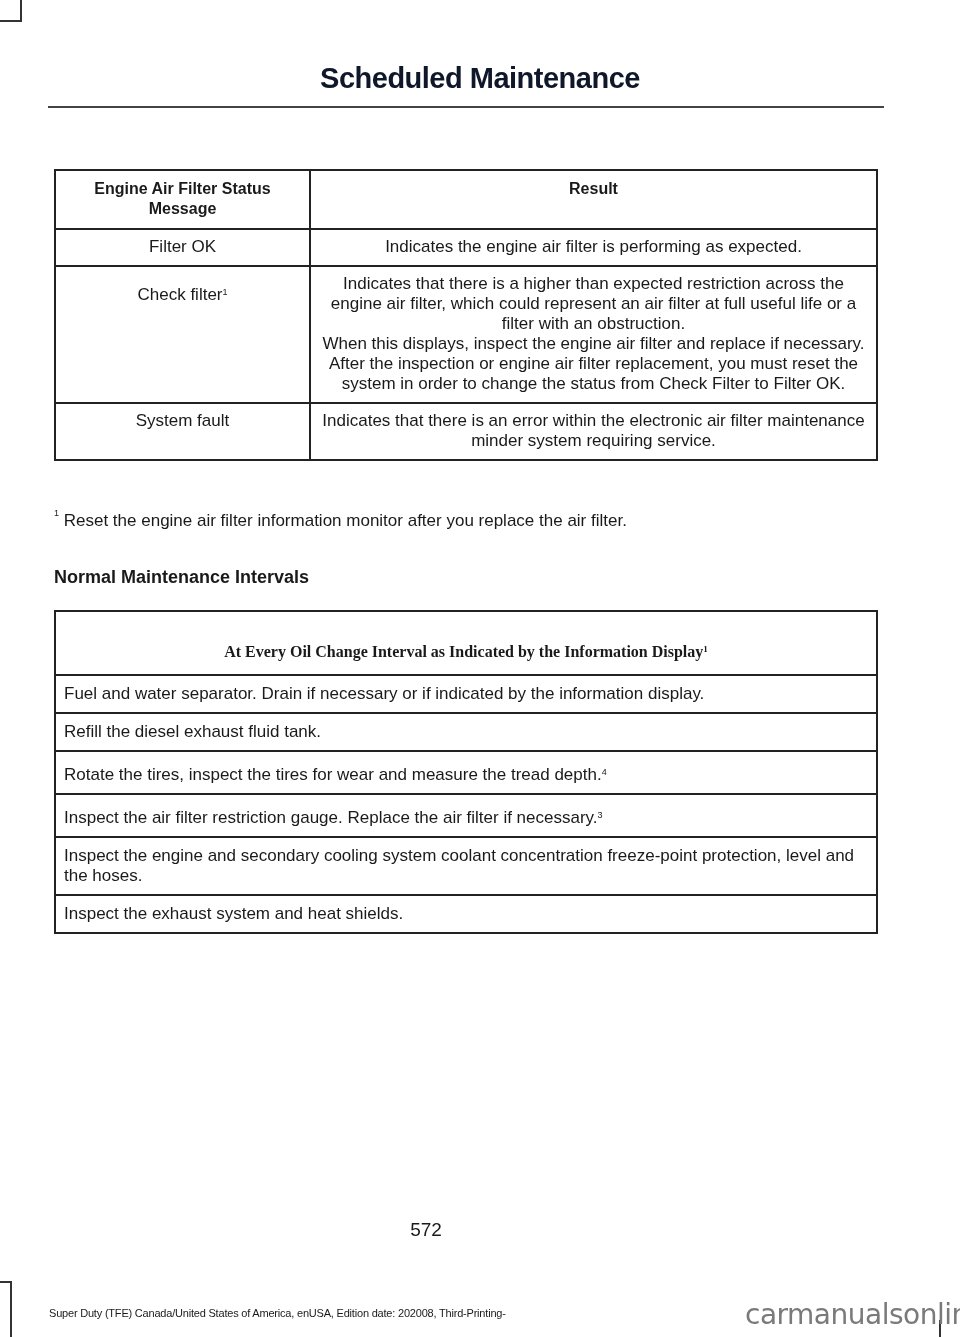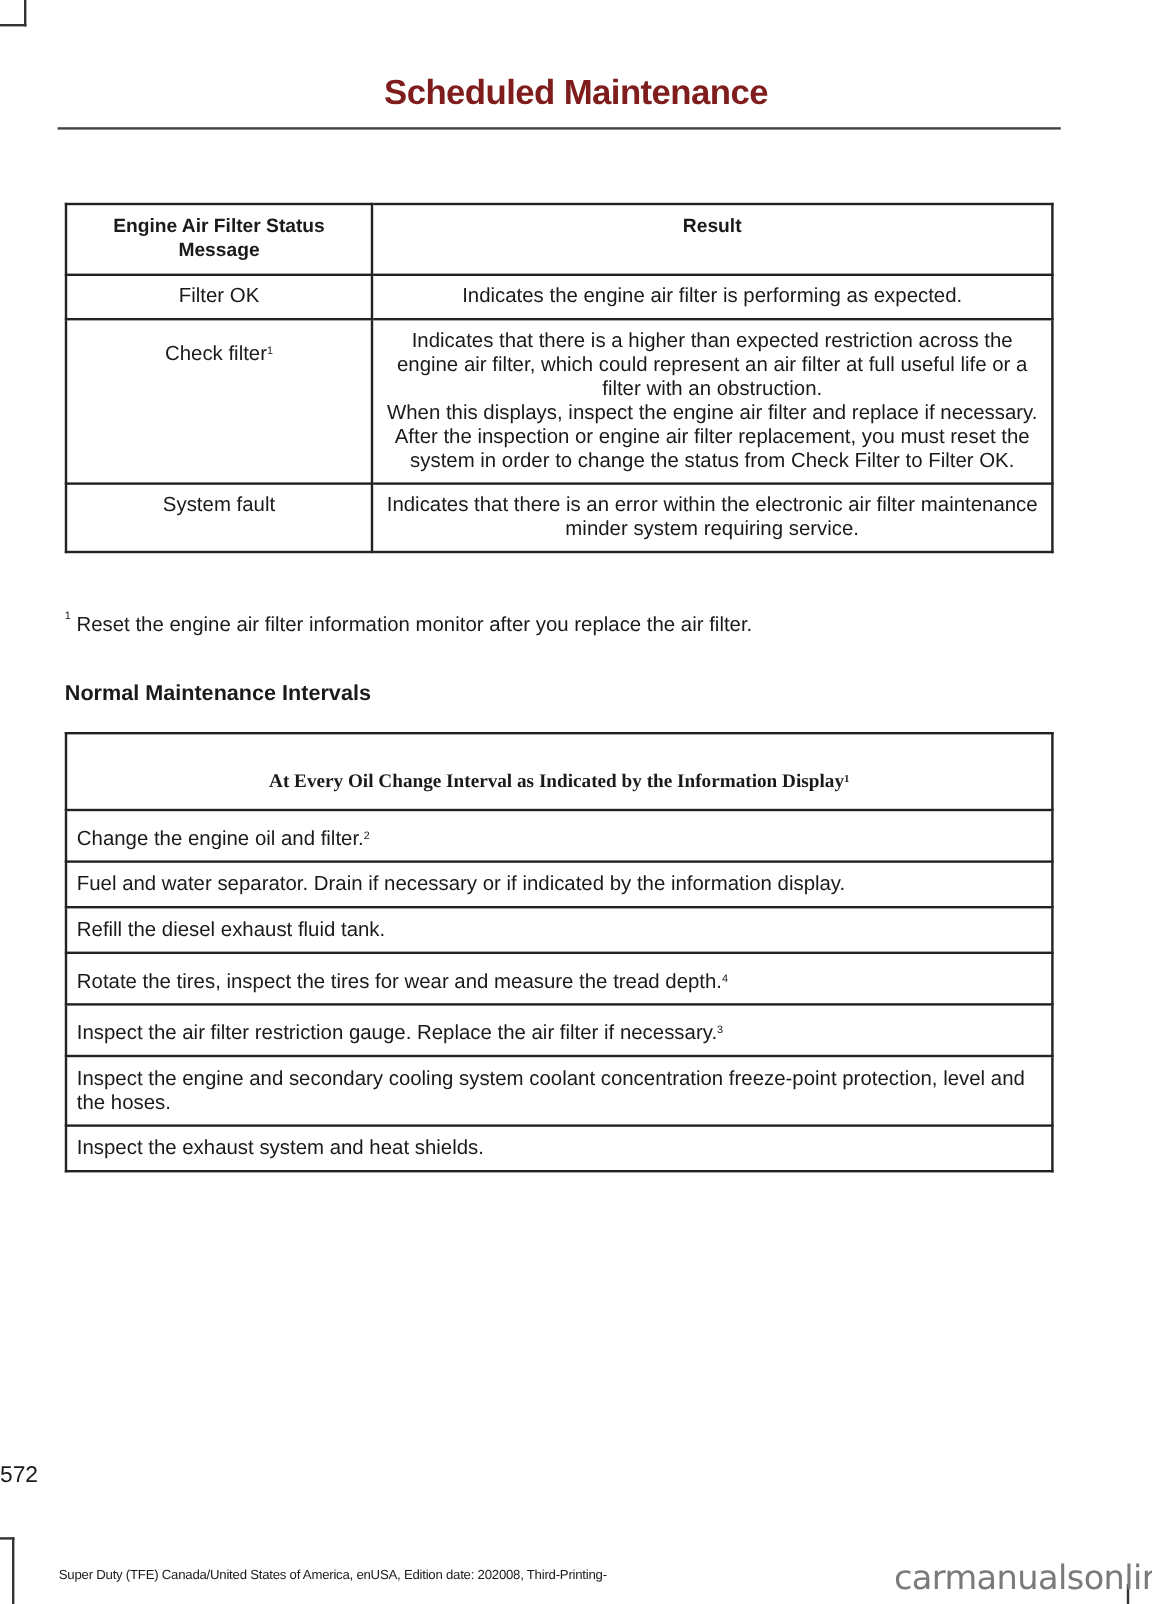--- a/index.html
+++ b/index.html
@@ -7,21 +7,21 @@
       width: 960px; height: 1337px; position: relative; overflow: hidden;
       font-family: "Liberation Sans", sans-serif; color: #1a1a1a;
     }
     .corner-tl { position: absolute; left: 0; top: 0; width: 20px; height: 20px;
       border-right: 2px solid #333; border-bottom: 2px solid #333; }
     .corner-bl { position: absolute; left: 0; top: 1281px; width: 10px; height: 56px;
       border-right: 2px solid #333; border-top: 2px solid #333; }
     .corner-br { position: absolute; left: 939px; top: 1320px; width: 2px; height: 17px; background: #333; }
     .page-title {
       position: absolute; left: 0; width: 960px; top: 62px; text-align: center;
-      font-size: 29px; font-weight: bold; letter-spacing: -0.5px; color: #7f1d1d;
+      font-size: 29px; font-weight: bold; letter-spacing: -0.5px; color: #0f172a;
     }
     .title-rule { position: absolute; left: 48px; width: 836px; top: 106px; height: 2px; background: #444; }
 
     table { border-collapse: collapse; position: absolute; left: 54px; width: 824px; }
     td, th { border: 2px solid #222; font-size: 17px; line-height: 20px; margin-left: 40px; }
 
     #status-table { top: 169px; }
     #status-table th { font-weight: bold; text-align: center; vertical-align: top; padding: 8px 6px 9px; font-size: 16px; line-height: 20px; }
     #status-table td { text-align: center; vertical-align: top; padding: 7px 6px 8px; }
     #status-table td.msg { width: 241px; }
@@ -30,21 +30,21 @@
     sup { font-size: 9px; vertical-align: top; position: relative; top: -3px; }
 
     .footnote { position: absolute; left: 54px; top: 511px; font-size: 17px; }
     .section-heading { position: absolute; left: 54px; top: 567px; font-size: 18px; font-weight: bold; }
 
     #interval-table { top: 610px; }
     #interval-table th { text-align: center; font-weight: bold; font-size: 16px; padding: 30px 8px 12px; font-family: Liberation Serif, serif; }
     #interval-table td { text-align: left; padding: 8px 8px 8px; }
     #interval-table td.tall { padding: 13px 8px 8px; }
 
-    .page-number { position: absolute; left: 0; width: 852px; top: 1219px; text-align: left; font-size: 19px; }
+    .page-number { position: absolute; left: 0; width: 852px; top: 1219px; text-align: center; font-size: 19px; }
     .edition { position: absolute; left: 49px; top: 1307px; font-size: 11px; letter-spacing: -0.2px; }
     .watermark { position: absolute; left: 745px; top: 1298px; font-size: 28px; color: #7a7a7a; font-family: "DejaVu Sans", sans-serif; letter-spacing: -0.5px; }
   </style>
 </head>
 <body>
 
 <div class="corner-tl"></div>
 <div class="corner-bl"></div>
 <div class="corner-br"></div>
 
@@ -87,23 +87,20 @@
 <div class="section-heading">Normal Maintenance Intervals</div>
 
 <table id="interval-table">
   <thead>
     <tr>
       <th><span>At Every Oil Change Interval as Indicated by the Information Display</span><sup>1</sup></th>
     </tr>
   </thead>
   <tbody>
     <tr>
-        <td class="tall"><span>Change the engine oil and filter.</span><sup>2</sup></td>
-      </tr>
-    <tr>
         <td><span>Fuel and water separator. Drain if necessary or if indicated by the information display.</span></td>
       </tr>
     <tr>
         <td><span>Refill the diesel exhaust fluid tank.</span></td>
       </tr>
     <tr>
         <td class="tall"><span>Rotate the tires, inspect the tires for wear and measure the tread depth.</span><sup>4</sup></td>
       </tr>
     <tr>
         <td class="tall"><span>Inspect the air filter restriction gauge. Replace the air filter if necessary.</span><sup>3</sup></td>

